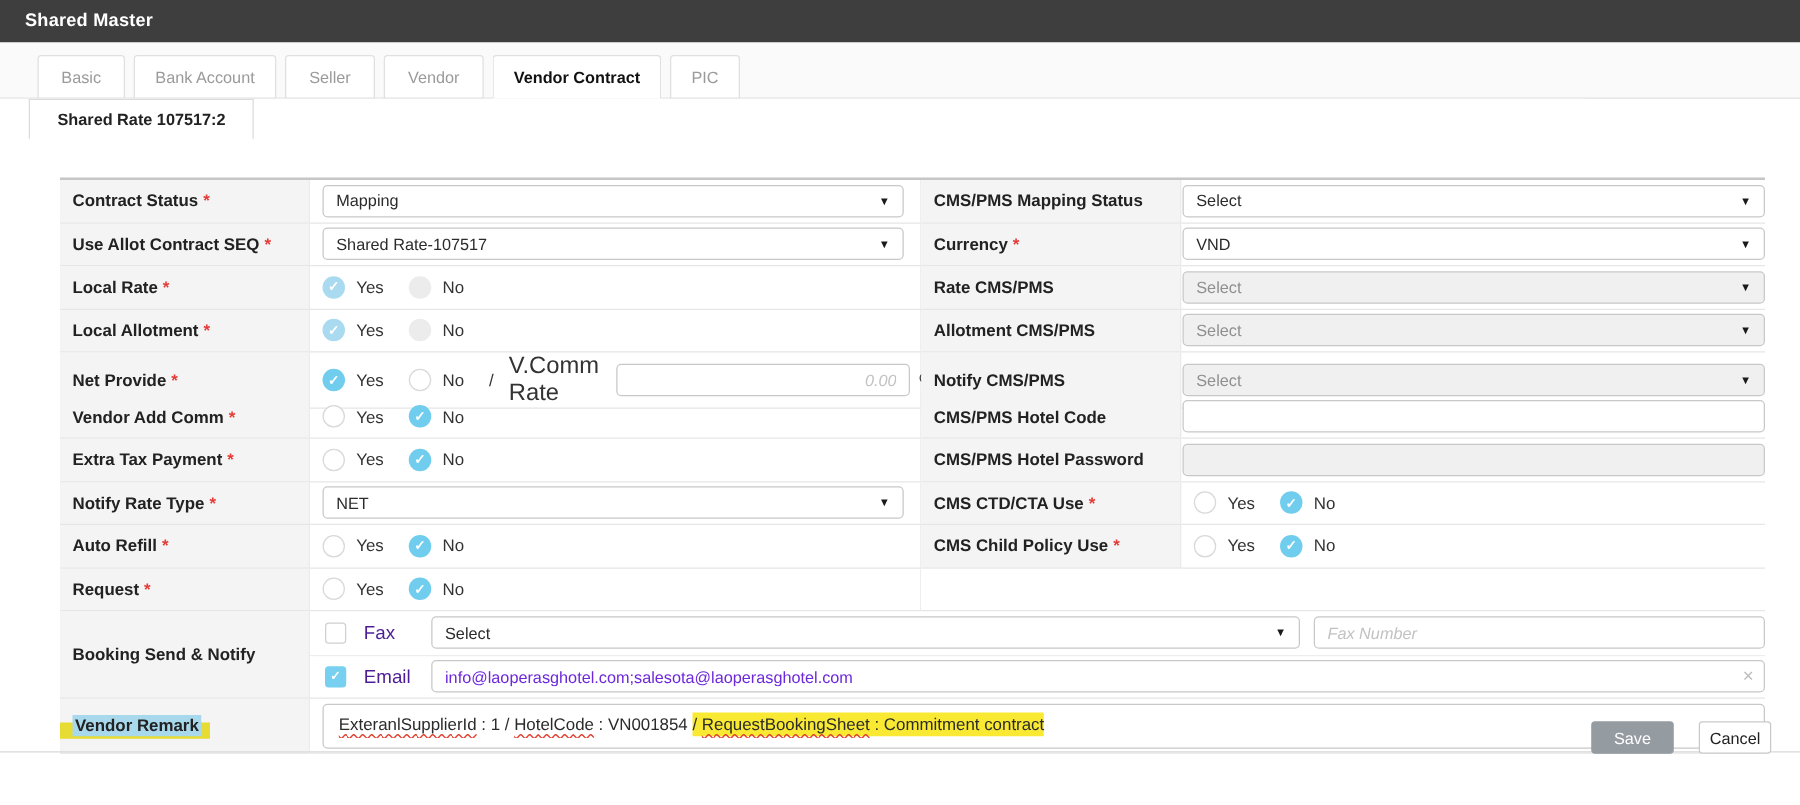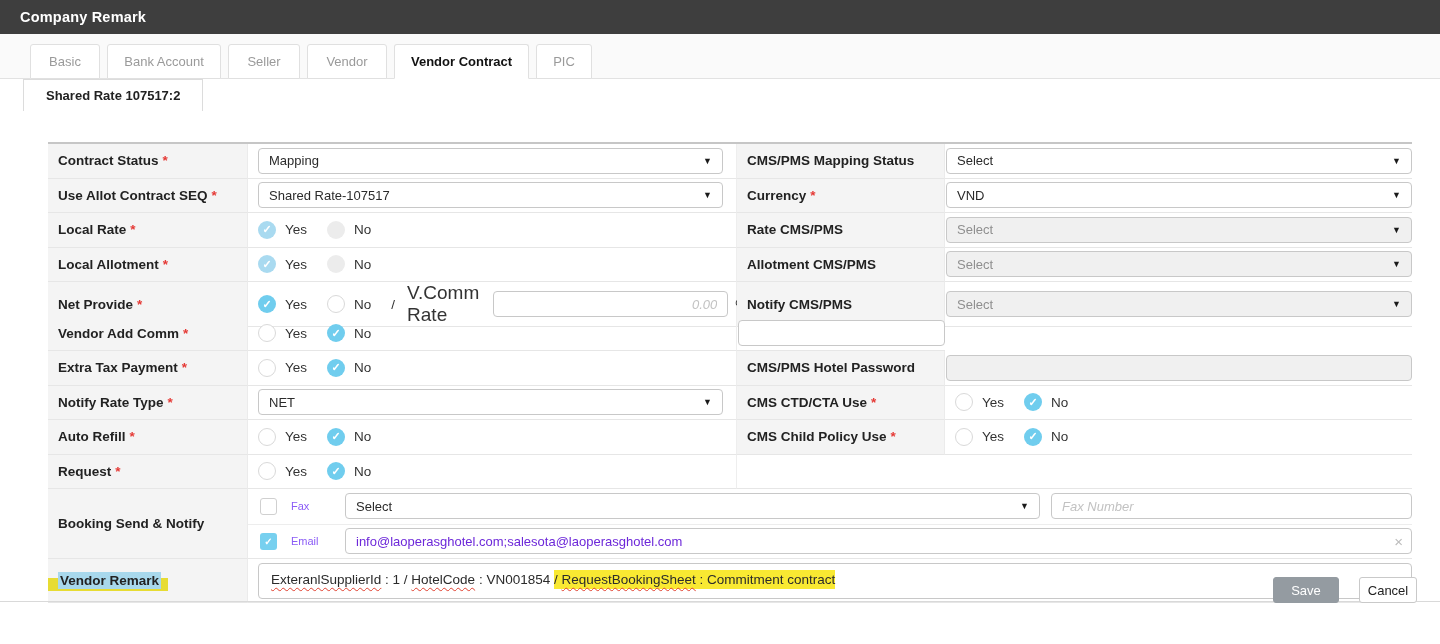--- a/index.html
+++ b/index.html
@@ -50,21 +50,21 @@
   .vcomm-input { width:235px; flex:0 0 235px; text-align:right; }
   .pct { font-size:13.5px; color:#333; margin-left:7px; }
 
   
   .booking-content { flex-direction:column; align-items:stretch; padding:0; }
   .subrow { height:35px; display:flex; align-items:center; padding-left:12px; }
   .subrow + .subrow { border-top:1px solid #ededed; }
   .checkbox { width:17px; height:17px; border-radius:3px; display:inline-flex; align-items:center; justify-content:center; flex:0 0 17px; margin-right:14px; }
   .checkbox.unchecked { background:#fff; border:1px solid #d0d0d0; }
   .checkbox.checked { background:#77d0ef; color:#fff; font-size:10px; font-weight:bold; }
-  .cblabel { font-size:11px; color:#8b5cf6; width:54px; }
+  .cblabel { font-size:15px; color:#4c1d95; width:54px; }
   .fax-select { flex:0 0 695px; }
   .fax-number { flex:1; margin:0 0 0 11px; }
   .email-wrap { flex:1; position:relative; }
   .email-input { width:100%; padding-right:30px; }
   .clear-x { position:absolute; right:9px; top:50%; transform:translateY(-50%); color:#bcbcbc; font-size:15px; cursor:pointer; line-height:1; }
 
   
   .lbl-remark { position:relative; overflow:visible; }
   .marker { position:absolute; left:0; top:19px; width:120px; height:13px; background:#f2e635; mix-blend-mode:multiply; pointer-events:none; }
   .remark-word { background:#a8d8ec; padding:1px 2px; position:relative; }
@@ -78,21 +78,21 @@
   .btn { height:26px; border-radius:3px; font-size:13px; display:flex; align-items:center; justify-content:center; cursor:pointer; font-family:"Liberation Sans",sans-serif; }
   .btn-save { width:66px; background:#949ba1; color:#fff; border:1px solid #949ba1; }
   .btn-cancel { width:58px; background:#fff; color:#222; border:1px solid #c9c9c9; }
 </style>
 </head>
 <body>
 
 <div class="stage">
 
   <div class="titlebar">
-    <span class="title">Company Remark</span>
+    <span class="title">Shared Master</span>
   </div>
 
   <div class="tabstrip">
     <div class="tab w1">
         <span>Basic</span>
       </div>
     <div class="tab w2">
         <span>Bank Account</span>
       </div>
     <div class="tab w3">
@@ -236,20 +236,23 @@
       <div class="cell lbl">
           <span>Vendor Add Comm</span>
           <span class="req">*</span>
         </div>
       <div class="cell fld-l">
         <span class="radio unchecked"></span>
           <span class="rlabel">Yes</span>
         <span class="radio checked">✓</span>
           <span class="rlabel">No</span>
       </div>
+      <div class="cell lbl">
+          <span>CMS/PMS Hotel Code</span>
+        </div>
       <div class="cell fld-r">
         <input class="tinput" value="" style="">
       </div>
     </div>
 
     <div class="frow">
       <div class="cell lbl">
           <span>Extra Tax Payment</span>
           <span class="req">*</span>
         </div>

